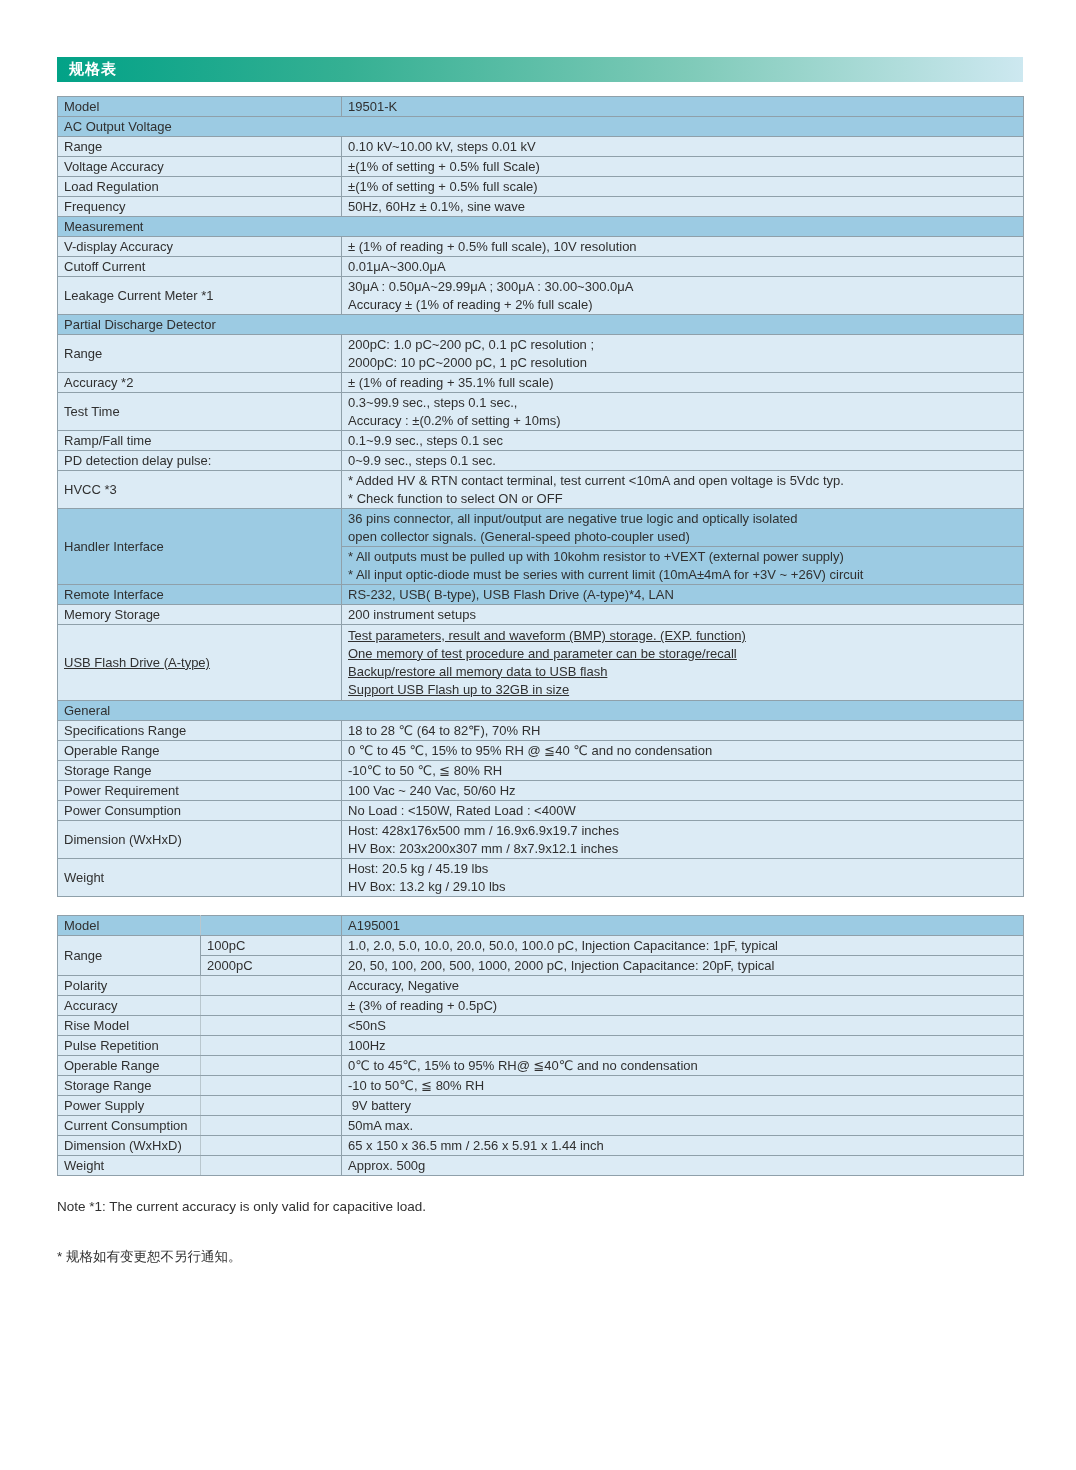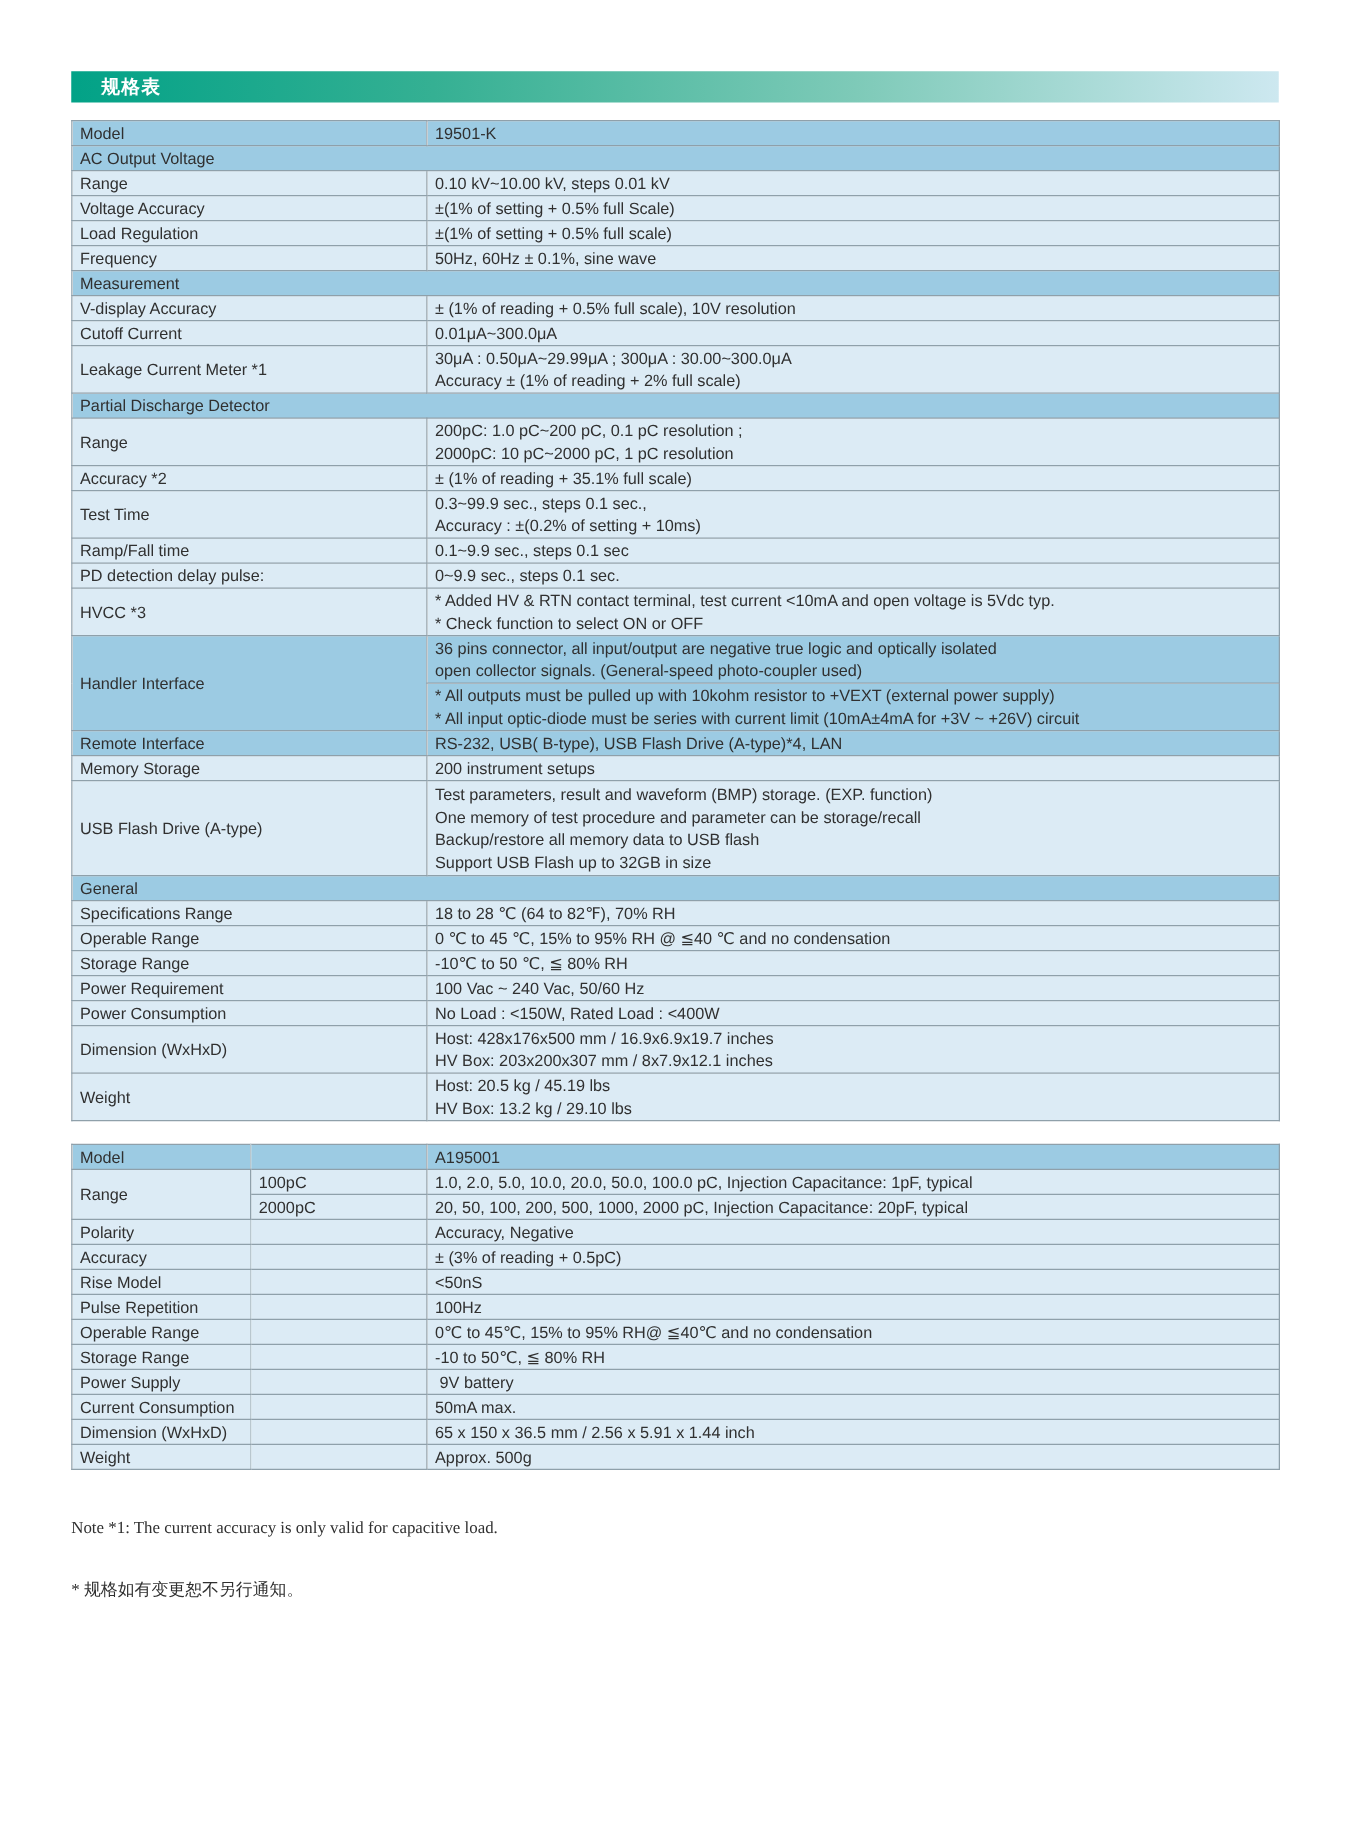--- a/index.html
+++ b/index.html
@@ -8,41 +8,41 @@
     font-family:"Liberation Sans","DejaVu Sans",sans-serif;
     color:var(--text,#303030);
     position:relative;
   }
   .content{position:absolute;left:57px;top:57px;width:966px;}
   .titlebar{
     height:25px;
     background:linear-gradient(90deg,var(--accent-start,#02a287) 0%,var(--accent-mid2,#35b093) 30%,var(--accent-mid,#7ecab8) 65%,var(--accent-end,#cde8f0) 100%);
     display:flex;align-items:center;
   }
-  .titlebar .ttl{color:#ffffff;font-weight:bold;font-size:15px;padding-left:24px;letter-spacing:1px;}
+  .titlebar .ttl{color:#ffffff;font-weight:bold;font-size:15px;padding-left:12px;letter-spacing:1px;}
   table{border-collapse:collapse;table-layout:fixed;width:966px;font-size:13px;}
   .t1{margin-top:14px;}
   .t2{margin-top:18px;}
   td{
     border:1.5px solid var(--border,#8fa0aa);
     padding:0 4px 0 6px;
     vertical-align:middle;
     line-height:18px;
     white-space:pre-wrap;
     overflow:hidden;
   }
   td div{line-height:18px;white-space:pre-wrap;}
   .lt{background:var(--row-blue,#dcebf5);}
   .md{background:var(--section-blue,#9ccbe3);}
   .s1{height:19px;}
   .s2{height:37px;}
-  .s4{height:75px;}
+  .s4{height:75px;text-decoration:underline;}
   .t2 td.fr{border-right-color:var(--border-faint,#b9c7ce);}
   .t2 td.sp{border-left-color:var(--border-faint,#b9c7ce);}
-  .notes{margin-top:36px;font-size:13.5px;line-height:19px;width:966px;color:var(--text,#303030);font-family:Liberation Serif, serif;}
+  .notes{margin-top:21px;font-size:13.5px;line-height:19px;width:966px;color:var(--text,#303030);}
   .note{white-space:pre-wrap;}
   .cn-note{margin-top:31px;white-space:pre-wrap;}
 </style>
 </head>
 <body>
 
 <div class="content">
 
   <div class="titlebar">
     <span class="ttl">规格表</span>

